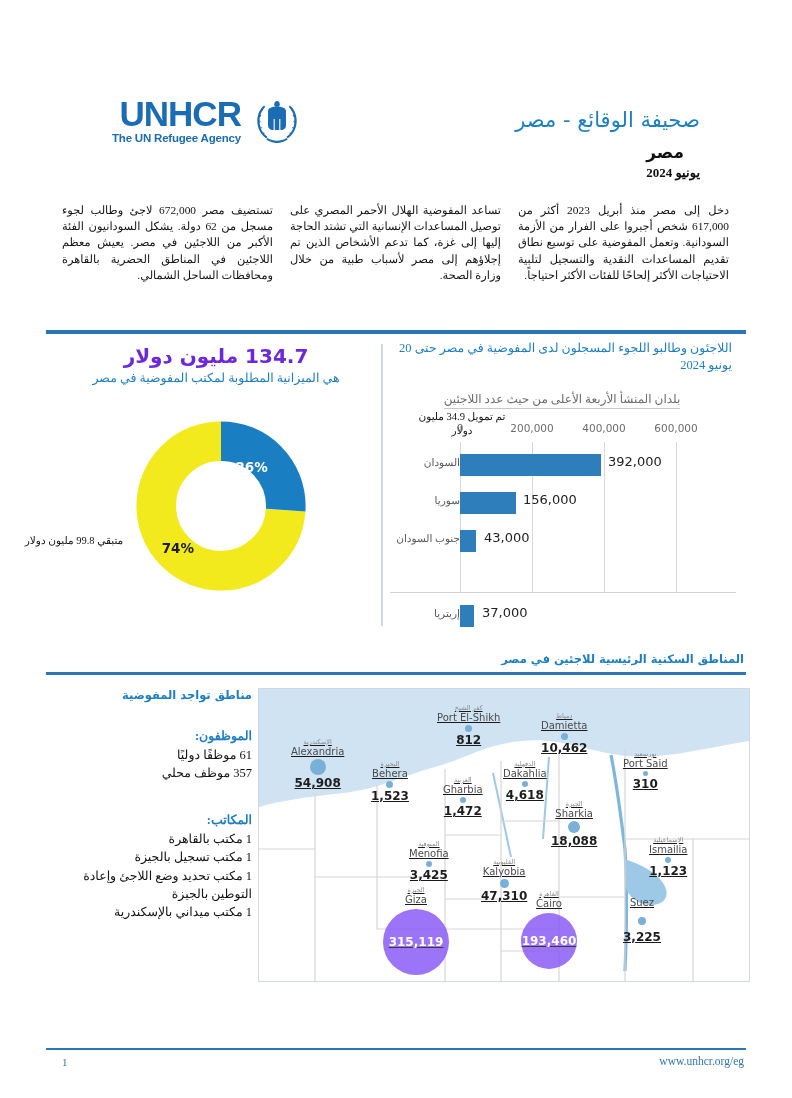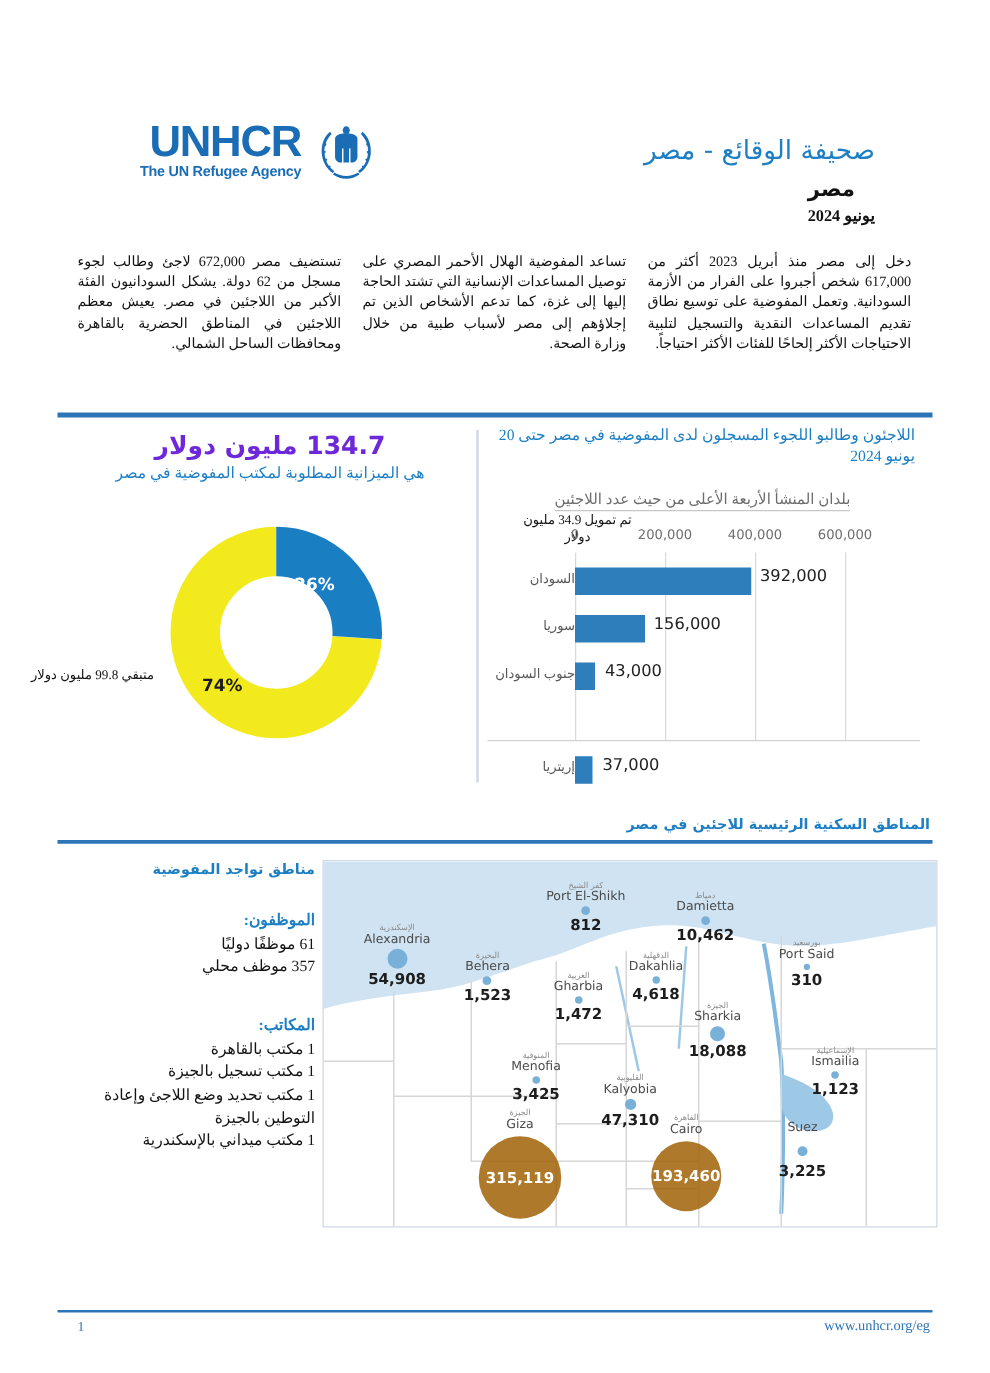--- a/index.html
+++ b/index.html
@@ -161,36 +161,36 @@
     text-decoration:none;
   }
   .side-item{font-size:12.5px;color:#131313;line-height:1.45;}
   .side-gap{height:30px;}
 
   
   .mapbox{
     position:absolute;left:258px;top:688px;width:490px;height:292px;
     background:#ffffff;border:1px solid #cfd8e3;overflow:hidden;
   }
-  .city{position:absolute;text-align:center;}
+  .city{position:absolute;text-align:center;text-decoration:underline;}
   .city-ar{
     font-family:"DejaVu Sans","Liberation Sans",sans-serif;
     font-size:6.5px;color:#8a8a8a;direction:rtl;line-height:1;
   }
   .city-en{
     font-family:"DejaVu Sans","Liberation Sans",sans-serif;
     font-size:10px;color:#4a4a4a;line-height:1.15;white-space:nowrap;
   }
   .dot{border-radius:50%;background:#79b0d8;margin:2px auto;}
   .city-num{
     font-family:"DejaVu Sans","Liberation Sans",sans-serif;
     font-size:12px;font-weight:bold;color:#1d1d1d;white-space:nowrap;line-height:1.1;
   }
   .bubble{
-    border-radius:50%;background:#a16207;opacity:.85;
+    border-radius:50%;background:#8b5cf6;opacity:.85;
     display:flex;align-items:center;justify-content:center;
   }
   .bubble .inner-num{
     font-family:"DejaVu Sans","Liberation Sans",sans-serif;
     font-size:12px;font-weight:bold;color:#ffffff;
   }
 
   
   .footer-rule{
     position:absolute;left:46px;top:1048px;width:700px;height:2px;background:#2e75b6;

